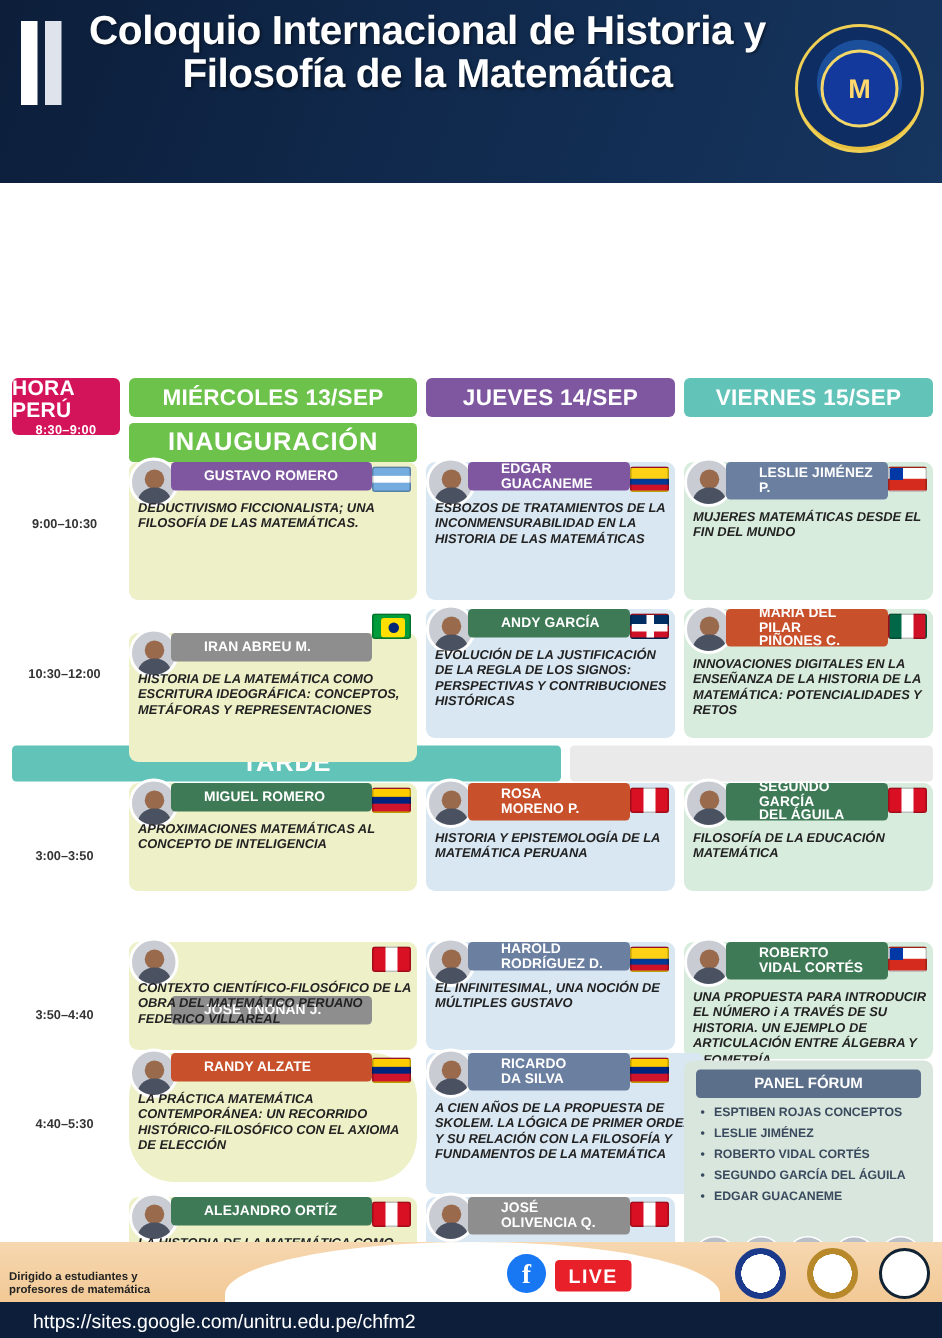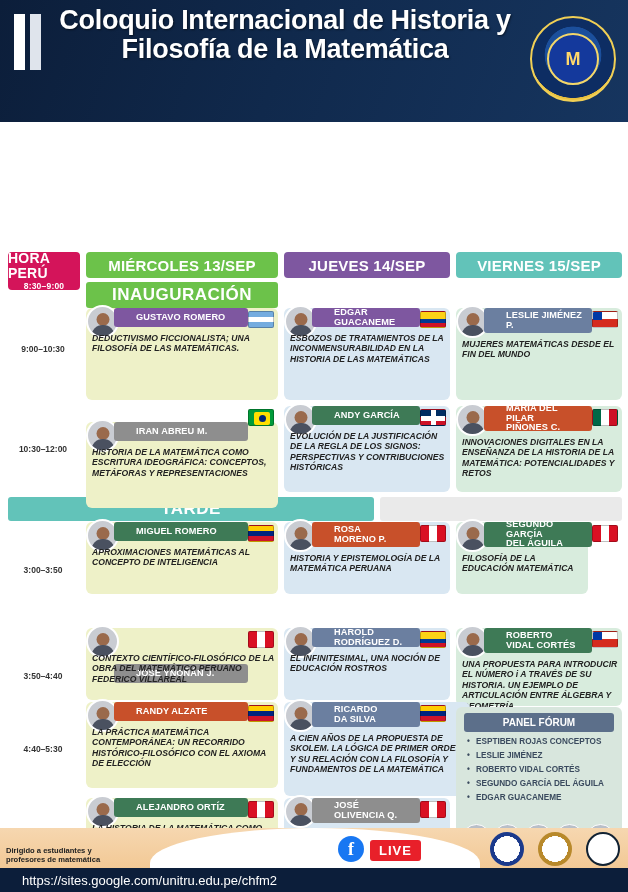--- a/index.html
+++ b/index.html
@@ -258,21 +258,21 @@
           <span class="face"></span>
           <span class="body"></span>
         </div>
         <div class="namebar two" style="background: rgb(200, 80, 42); width: 108px;">ROSA
 MORENO P.</div>
         <div class="talk" style="top: 31px;">HISTORIA Y EPISTEMOLOGÍA DE LA MATEMÁTICA PERUANA</div>
       </div>
       <div style="position: absolute; left: 420px; top: 403px; width: 26px; height: 17px;">
         <span class="flag" style="background:linear-gradient(90deg,#d91023 33%,#fff 33% 66%,#d91023 66%);"></span>
       </div>
-      <div class="card" style="left: 456px; top: 400px; width: 132px; height: 72px; background: rgb(216, 236, 221); text-decoration: underline;">
+      <div class="card" style="left: 456px; top: 400px; width: 166px; height: 72px; background: rgb(216, 236, 221); text-decoration: underline;">
         <div class="avatar">
           <span class="face"></span>
           <span class="body"></span>
         </div>
         <div class="namebar two" style="background: rgb(62, 122, 86); width: 108px;">SEGUNDO GARCÍA
 DEL ÁGUILA</div>
         <div class="talk" style="top: 31px;">FILOSOFÍA DE LA EDUCACIÓN MATEMÁTICA</div>
       </div>
       <div style="position: absolute; left: 592px; top: 403px; width: 26px; height: 17px;">
         <span class="flag" style="background:linear-gradient(90deg,#d91023 33%,#fff 33% 66%,#d91023 66%);"></span>
@@ -287,40 +287,40 @@
       </div>
       <div style="position: absolute; left: 248px; top: 509px; width: 26px; height: 17px;">
         <span class="flag" style="background:linear-gradient(90deg,#d91023 33%,#fff 33% 66%,#d91023 66%);"></span>
       </div>
       <div class="card" style="left: 284px; top: 506px; width: 166px; height: 72px; background: rgb(217, 231, 242);">
         <div class="avatar">
           <span class="face"></span>
           <span class="body"></span>
         </div>
         <div class="namebar" style="background: rgb(107, 127, 160); width: 108px;">HAROLD RODRÍGUEZ D.</div>
-        <div class="talk" style="top: 25px;">EL INFINITESIMAL, UNA NOCIÓN DE EDUCACIÓN ROSTROS</div>
+        <div class="talk" style="top: 25px;">EL INFINITESIMAL, UNA NOCIÓN DE MÚLTIPLES GUSTAVO</div>
       </div>
       <div style="position: absolute; left: 420px; top: 509px; width: 26px; height: 17px;">
         <span class="flag" style="background:linear-gradient(180deg,#fcd116 50%,#003893 50% 75%,#ce1126 75%);"></span>
       </div>
       <div class="card" style="left: 456px; top: 506px; width: 166px; height: 78px; background: rgb(216, 236, 221);">
         <div class="avatar">
           <span class="face"></span>
           <span class="body"></span>
         </div>
         <div class="namebar two" style="background: rgb(62, 122, 86); width: 108px;">ROBERTO
 VIDAL CORTÉS</div>
         <div class="talk" style="top: 31px;">UNA PROPUESTA PARA INTRODUCIR EL NÚMERO i A TRAVÉS DE SU HISTORIA. UN EJEMPLO DE ARTICULACIÓN ENTRE ÁLGEBRA Y GEOMETRÍA</div>
       </div>
       <div style="position: absolute; left: 592px; top: 509px; width: 26px; height: 17px;">
         <span class="flag" style="background:linear-gradient(180deg,#fff 50%,#d52b1e 50%);">
           <span style="position:absolute;left:0;top:0;width:9px;height:8px;background:#0039a6;"></span>
         </span>
       </div>
-      <div class="card" style="left: 86px; top: 580px; width: 192px; height: 86px; background: rgb(238, 241, 200);">
+      <div class="card" style="left: 86px; top: 580px; width: 192px; height: 86px; background: rgb(238, 241, 200); border-radius: 30px;">
         <div class="avatar">
           <span class="face"></span>
           <span class="body"></span>
         </div>
         <div class="namebar" style="background: rgb(200, 80, 42); width: 134px;">RANDY ALZATE</div>
         <div class="talk" style="top: 25px;">LA PRÁCTICA MATEMÁTICA CONTEMPORÁNEA: UN RECORRIDO HISTÓRICO-FILOSÓFICO CON EL AXIOMA DE ELECCIÓN</div>
       </div>
       <div style="position: absolute; left: 248px; top: 583px; width: 26px; height: 17px;">
         <span class="flag" style="background:linear-gradient(180deg,#ffcc00 33%,#00247d 33% 66%,#cf142b 66%);"></span>
       </div>

